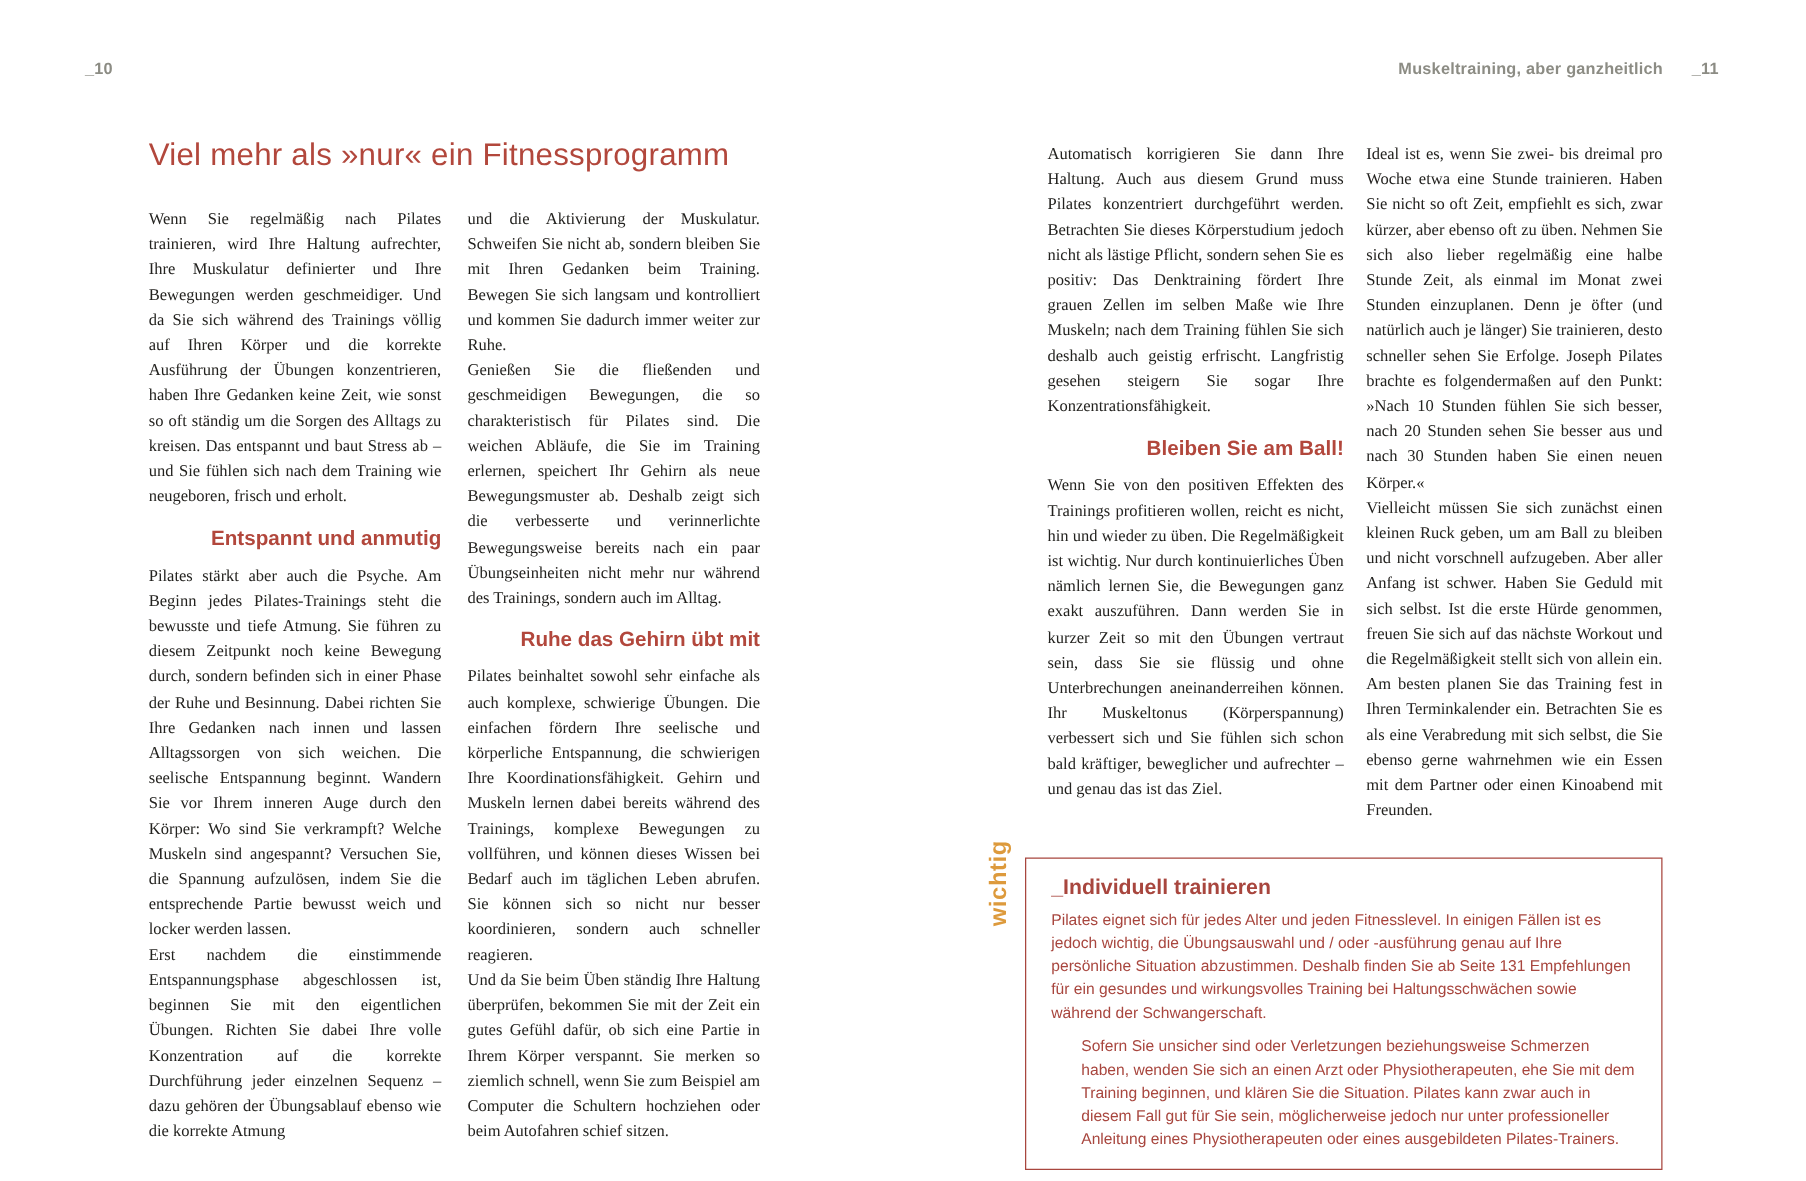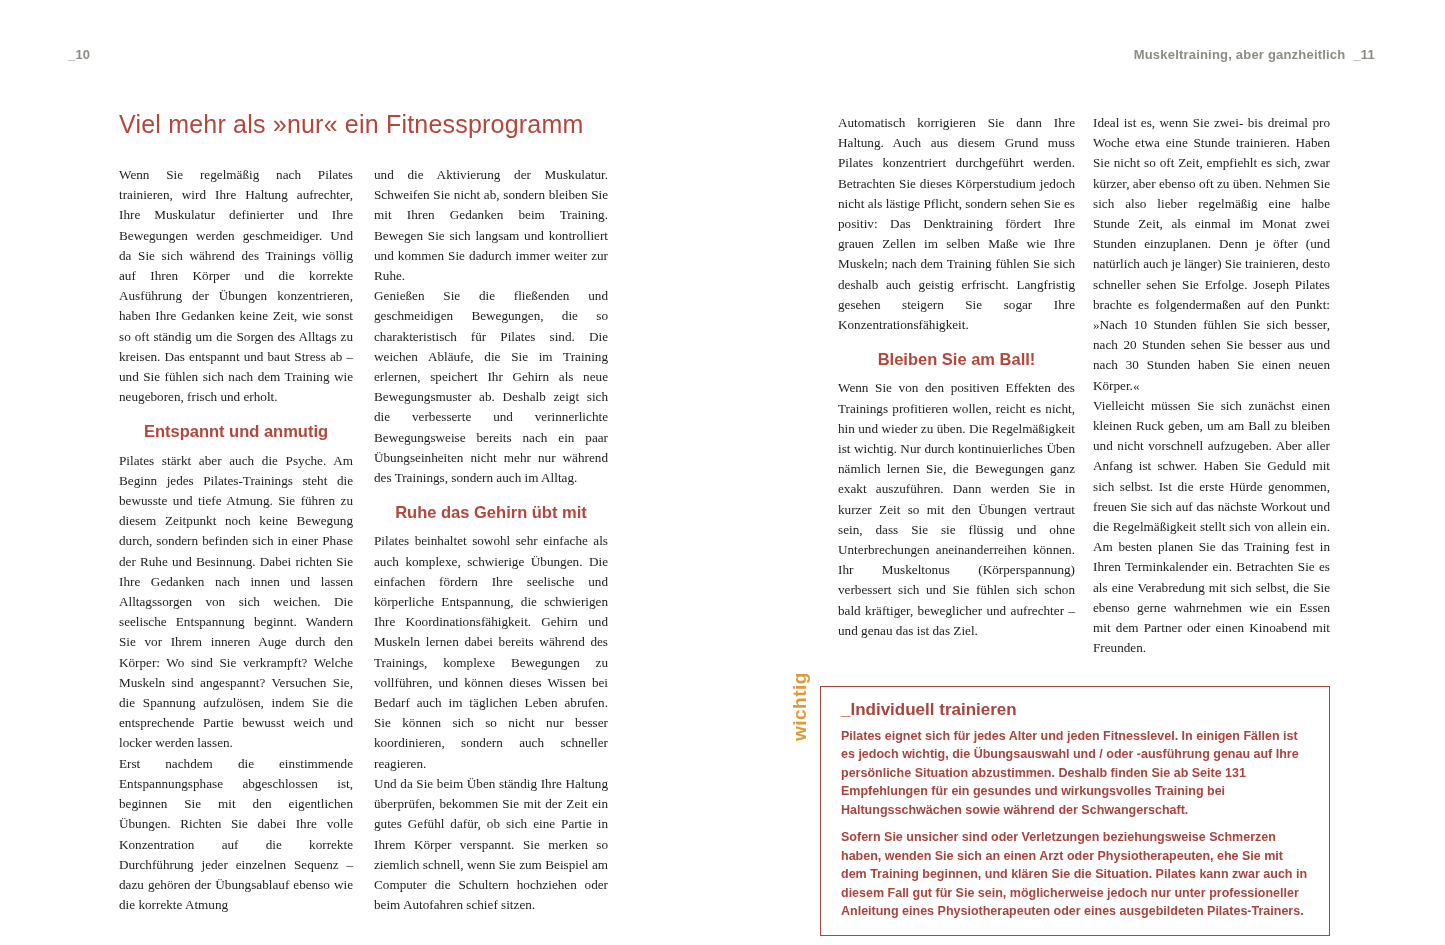--- a/index.html
+++ b/index.html
@@ -21,57 +21,57 @@
   }
   .running-head{
     position:absolute;top:17px;
     font-family:"Liberation Sans", sans-serif;
     font-weight:bold;font-size:13px;
     color:var(--header-gray);
     letter-spacing:.2px;
     margin-top:30px;
   }
   .head-left{left:68px;}
-  .head-right{right:70px;display:flex;gap:8px;}
+  .head-right{right:70px;display:flex;gap:23px;}
   .left-page{position:absolute;left:119px;top:110px;width:489px;}
   .page-title{
     font-family:Liberation Sans, sans-serif;
     font-size:25px;font-weight:normal;
     color:var(--heading-red);
     margin:0 0 26px 0;white-space:nowrap;letter-spacing:.2px;
   }
   .cols{display:flex;gap:21px;}
   .col{
     flex:1;min-width:0;
     text-align:justify;
     font-size:13.2px;line-height:20.2px;
     hyphens:auto;-webkit-hyphens:auto;
   }
   .col p{margin:0;}
   .section-heading{
     font-family:"Liberation Sans", sans-serif;
     font-size:16.5px;font-weight:bold;
     color:var(--heading-red);
-    margin:14px 0 9px 0;text-align:center;
+    margin:14px 0 9px 0;text-align:right;
   }
   .right-page{position:absolute;left:820px;top:113px;width:510px;}
   .rp-cols{display:flex;gap:18px;padding-left:18px;}
   .info-box{
     position:relative;
     margin-top:28px;
     border:1px solid var(--box-red);
     padding:14px 20px;
     font-family:"Liberation Sans", sans-serif;
     color:var(--box-red);
     font-size:12.5px;line-height:18.5px;
     min-height:210px;
   }
   .box-title{font-weight:bold;font-size:17px;margin:0 0 7px 0;}
-  .box-p{margin:0 0 9px 0;font-weight:bold;}
-  .box-p:last-child{margin-bottom:0;}
+  .box-p{margin:0 0 9px 0;}
+  .box-p:last-child{margin-bottom:0;margin-left:24px;}
   .wichtig-label{
     position:absolute;left:-30px;top:54px;
     transform:rotate(-90deg);transform-origin:left top;
     font-family:"Liberation Sans", sans-serif;
     font-weight:bold;font-size:19px;
     color:var(--label-orange);
     letter-spacing:.5px;white-space:nowrap;
   }
 </style>
 </head>

